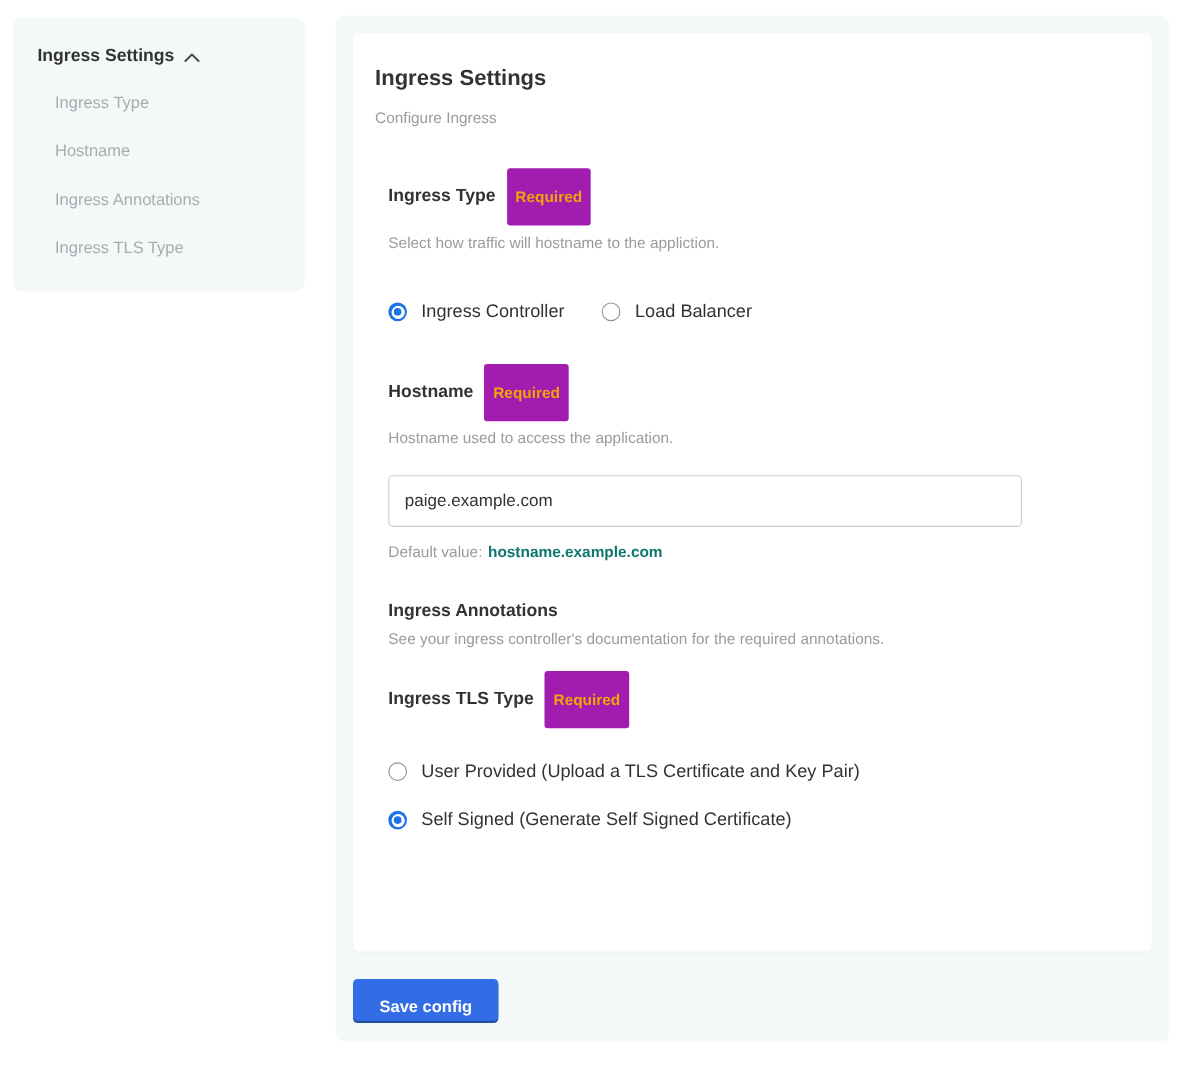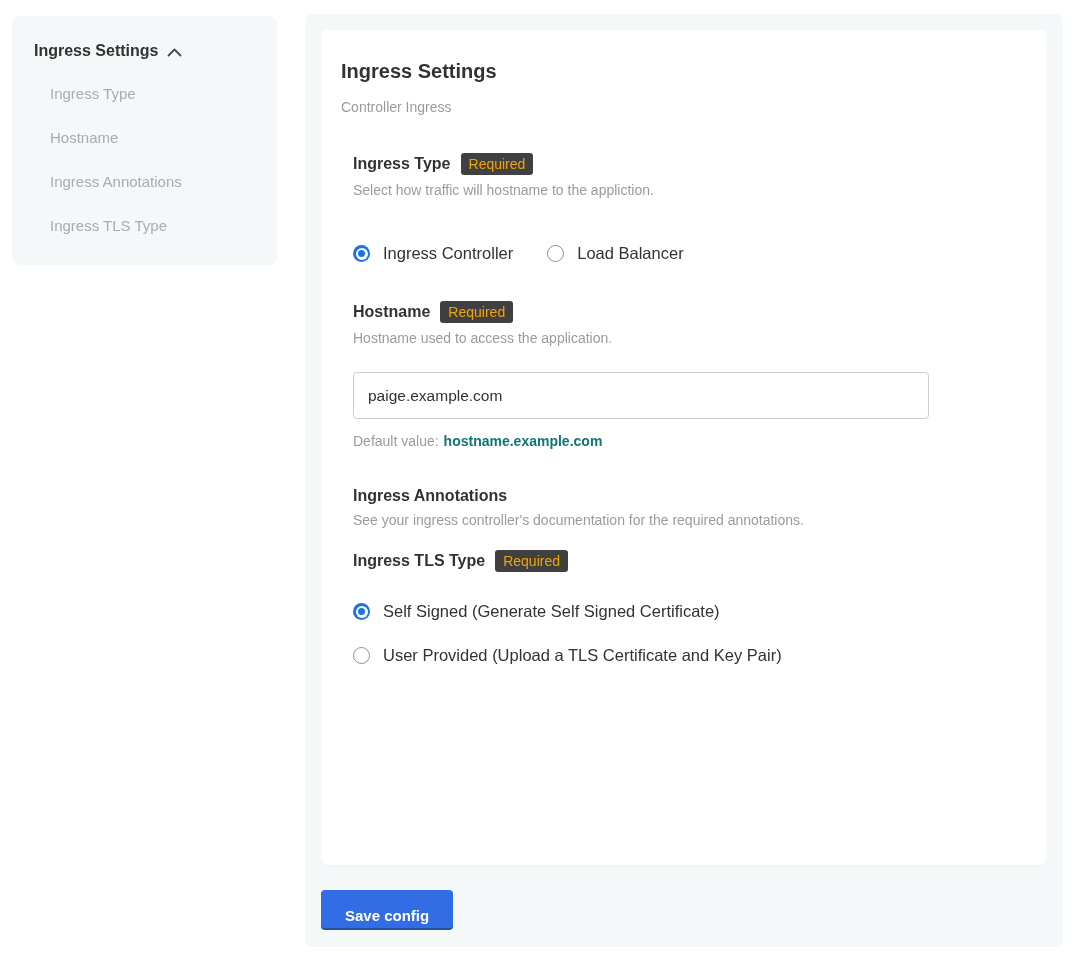--- a/index.html
+++ b/index.html
@@ -49,22 +49,22 @@
     box-shadow: 0 1px 2px rgba(0,0,0,0.03);
   }
   .card-title { font-size: 20px; font-weight: 700; color: #323232; }
   .card-subtitle { margin-top: 16px; font-size: 14px; color: #9b9b9b; }
 
   .sections { margin-left: 12px; }
   .section { margin-top: 38px; }
   .section-label-row { display: flex; align-items: center; gap: 10px; }
   .section-label { font-size: 16px; font-weight: 700; color: #323232; }
   .required-badge {
-    background: #404040; color: #f1a30a;
-    font-size: 14px; padding: 3px 8px; border-radius: 3px;
+    background: #a21caf; color: #f1a30a;
+    font-size: 14px; padding: 18px 8px; border-radius: 3px; font-weight: bold;
   }
   .section-help { margin-top: 7px; font-size: 14px; color: #9b9b9b; }
 
   
   .radio-row-inline { display: flex; gap: 34px; margin-top: 46px; }
   .radio-stack { display: flex; flex-direction: column; gap: 25px; margin-top: 30px; }
   .radio-option {
     display: flex; align-items: center; gap: 13px;
     font-size: 16.5px; color: #323232; cursor: pointer;
   }
@@ -139,21 +139,21 @@
       <div class="sidebar-item">Ingress Type</div>
       <div class="sidebar-item">Hostname</div>
       <div class="sidebar-item">Ingress Annotations</div>
       <div class="sidebar-item">Ingress TLS Type</div>
     </div>
   </nav>
 
   <main class="main-panel">
     <section class="card">
       <h1 class="card-title">Ingress Settings</h1>
-      <p class="card-subtitle">Controller Ingress</p>
+      <p class="card-subtitle">Configure Ingress</p>
 
       <div class="sections">
 
         <div class="section">
           <div class="section-label-row">
             <span class="section-label">Ingress Type</span>
             <span class="required-badge">Required</span>
           </div>
           <p class="section-help">Select how traffic will hostname to the appliction.</p>
           <div class="radio-row-inline">
@@ -185,27 +185,27 @@
           <p class="section-help">See your ingress controller's documentation for the required annotations.</p>
         </div>
 
         <div class="section section-tls">
           <div class="section-label-row">
             <span class="section-label">Ingress TLS Type</span>
             <span class="required-badge">Required</span>
           </div>
           <div class="radio-stack">
             <label class="radio-option">
+              <span class="radio"></span>
+              <span>User Provided (Upload a TLS Certificate and Key Pair)</span>
+            </label>
+            <label class="radio-option">
               <span class="radio checked"></span>
               <span>Self Signed (Generate Self Signed Certificate)</span>
             </label>
-            <label class="radio-option">
-              <span class="radio"></span>
-              <span>User Provided (Upload a TLS Certificate and Key Pair)</span>
-            </label>
           </div>
         </div>
 
       </div>
     </section>
 
     <button class="save-btn">Save config</button>
   </main>
 
 </div>

